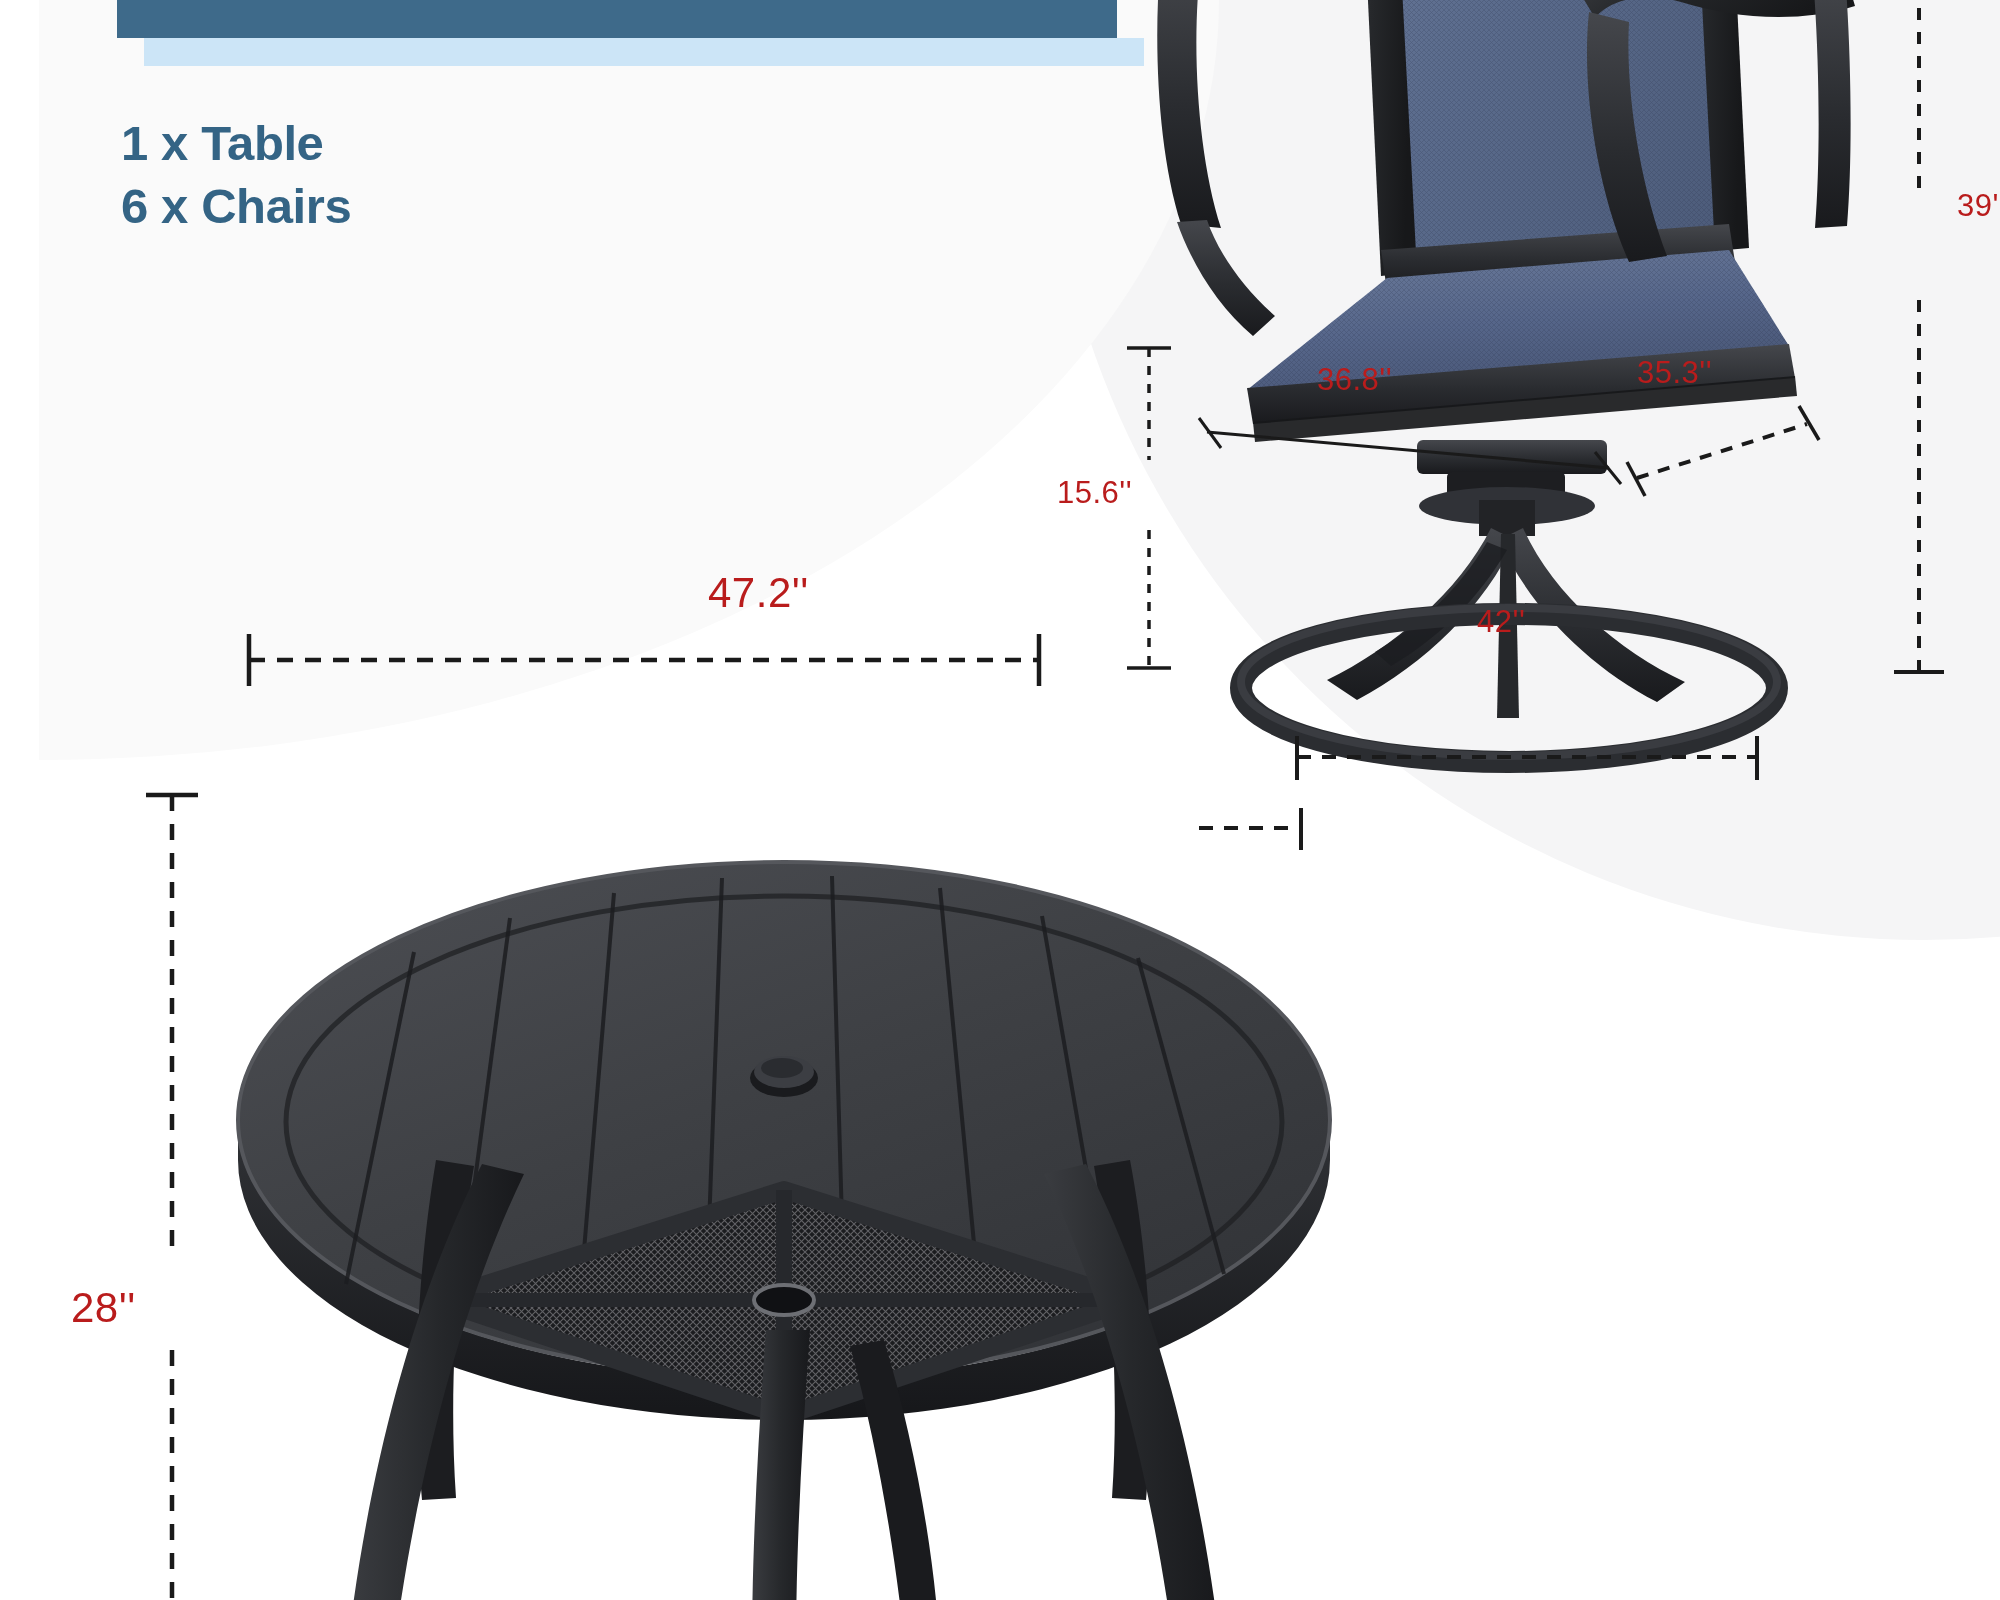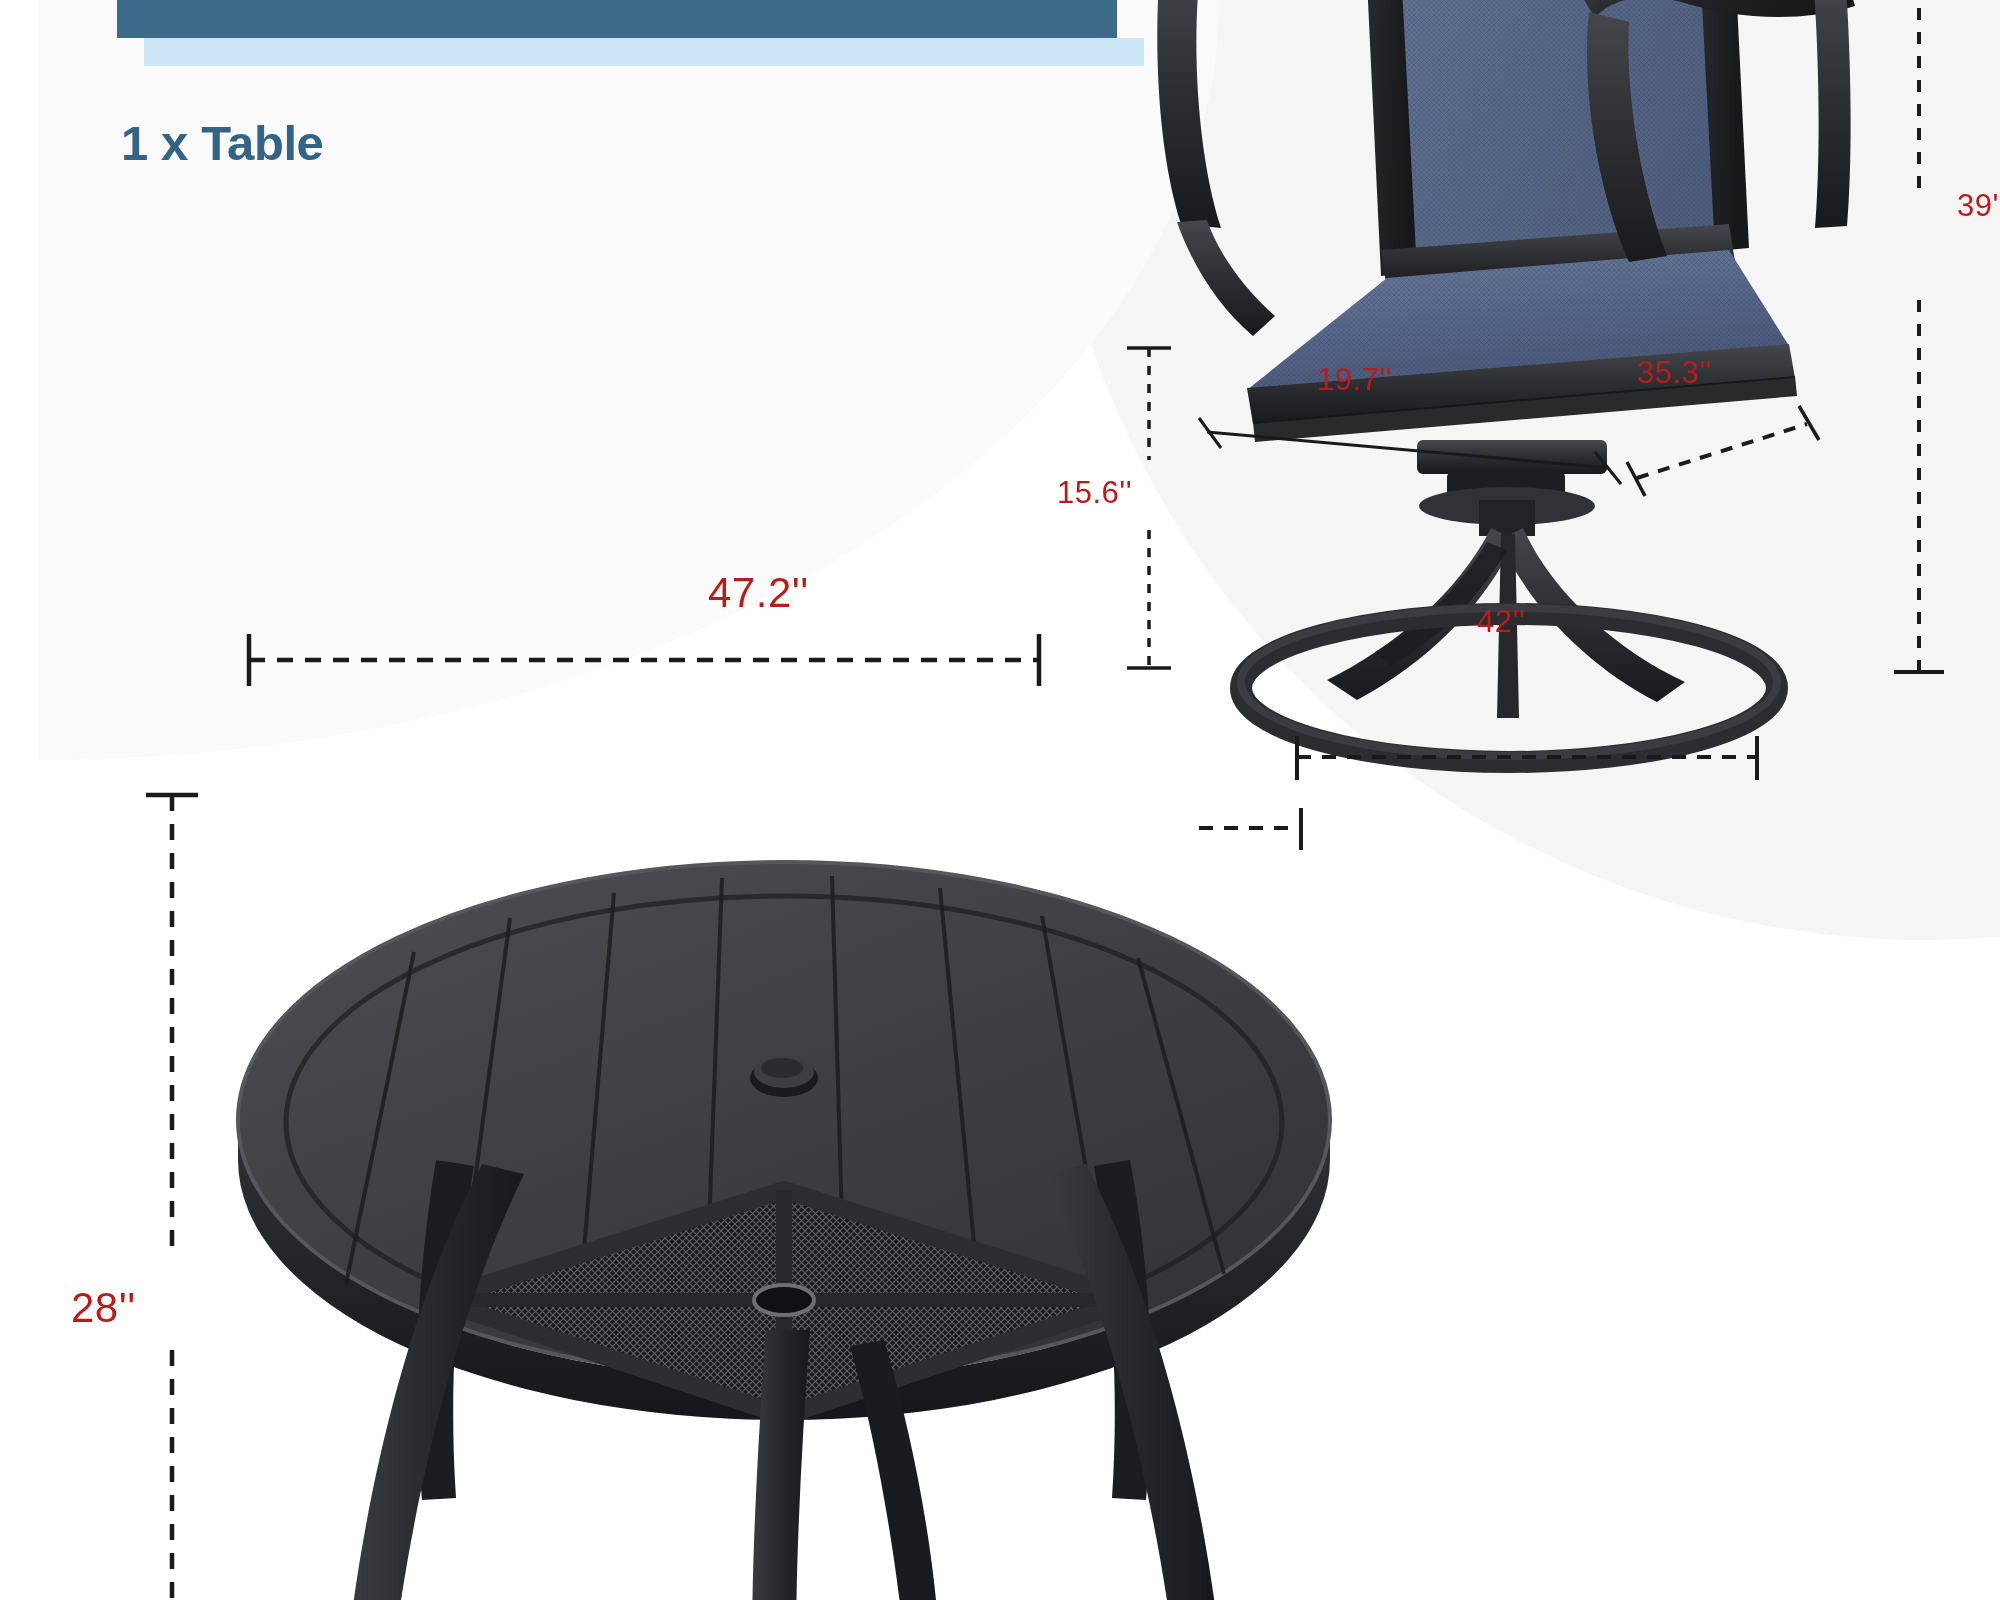--- a/index.html
+++ b/index.html
@@ -83,20 +83,21 @@
 
   <div class="bg-circle-left"></div>
   <div class="bg-circle-right"></div>
   <div class="bg-wedge"></div>
 
   <div class="header-band"></div>
   <div class="header-underbar"></div>
 
   <div class="copy">
     <div class="headline">1 x Table</div>
+    <div class="headline">6 x Chairs</div>
   </div>
 
   <div class="chair-art">
     <svg viewBox="0 0 760 1030" width="760" height="1030" xmlns="http://www.w3.org/2000/svg">
       <defs>
         <linearGradient id="slingG" x1="0" y1="0" x2="1" y2="1">
           <stop offset="0%" stop-color="#6e7e9e"></stop>
           <stop offset="45%" stop-color="#5b6c8d"></stop>
           <stop offset="100%" stop-color="#4c5b79"></stop>
         </linearGradient>
@@ -285,21 +286,21 @@
         <line x1="133" y1="1350" x2="133" y2="1600" stroke-width="4.5" stroke-dasharray="16 13"></line>
         <line x1="107" y1="795" x2="159" y2="795" stroke-width="4.5"></line>
       </g>
     </g>
   </svg>
 
   <div class="dim-label" style="left:1918px;top:188px;">39''</div>
 
   <div class="dim-label" style="left:1018px;top:475px;">15.6''</div>
 
-  <div class="dim-label" style="left:1278px;top:362px;">19.7''</div>
+  <div class="dim-label" style="left:1278px;top:362px;">36.8''</div>
 
   <div class="dim-label" style="left:1598px;top:355px;">35.3''</div>
 
   <div class="dim-label" style="left:1438px;top:604px;">42''</div>
 
   <div class="dim-label huge" style="left:669px;top:569px;">47.2''</div>
 
   <div class="dim-label huge" style="left:32px;top:1284px;">28''</div>
 
 </div>

